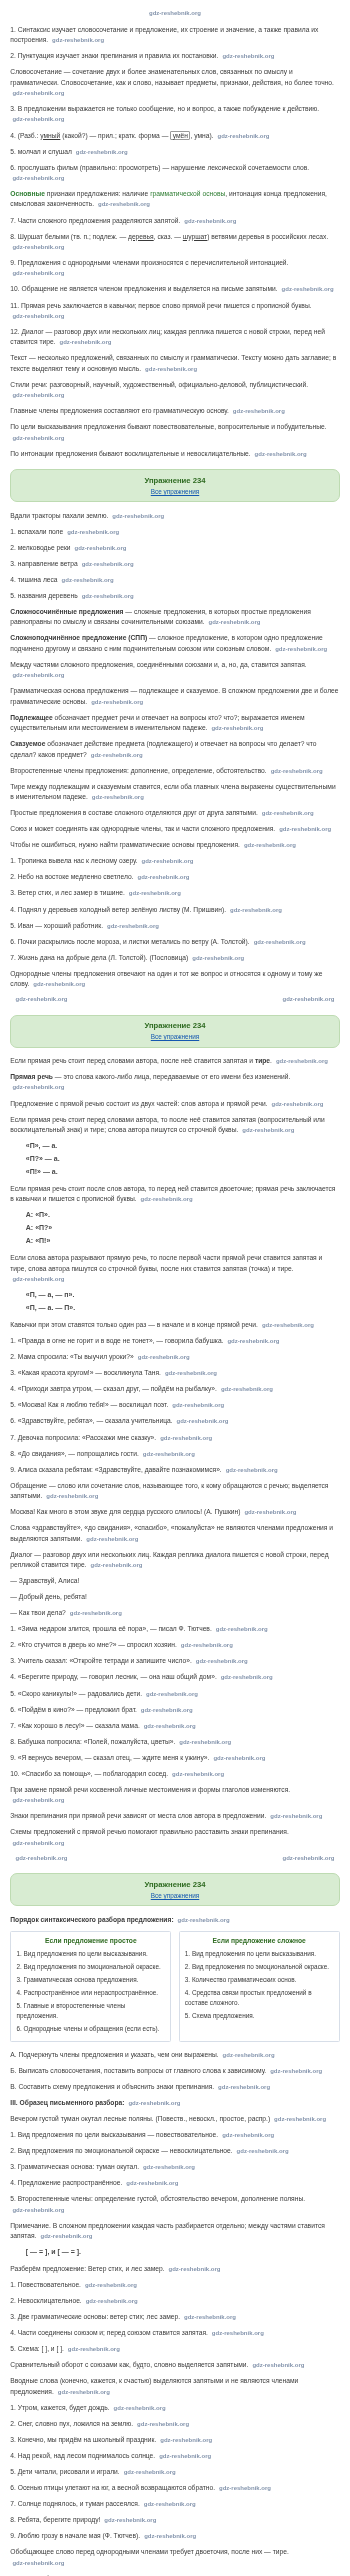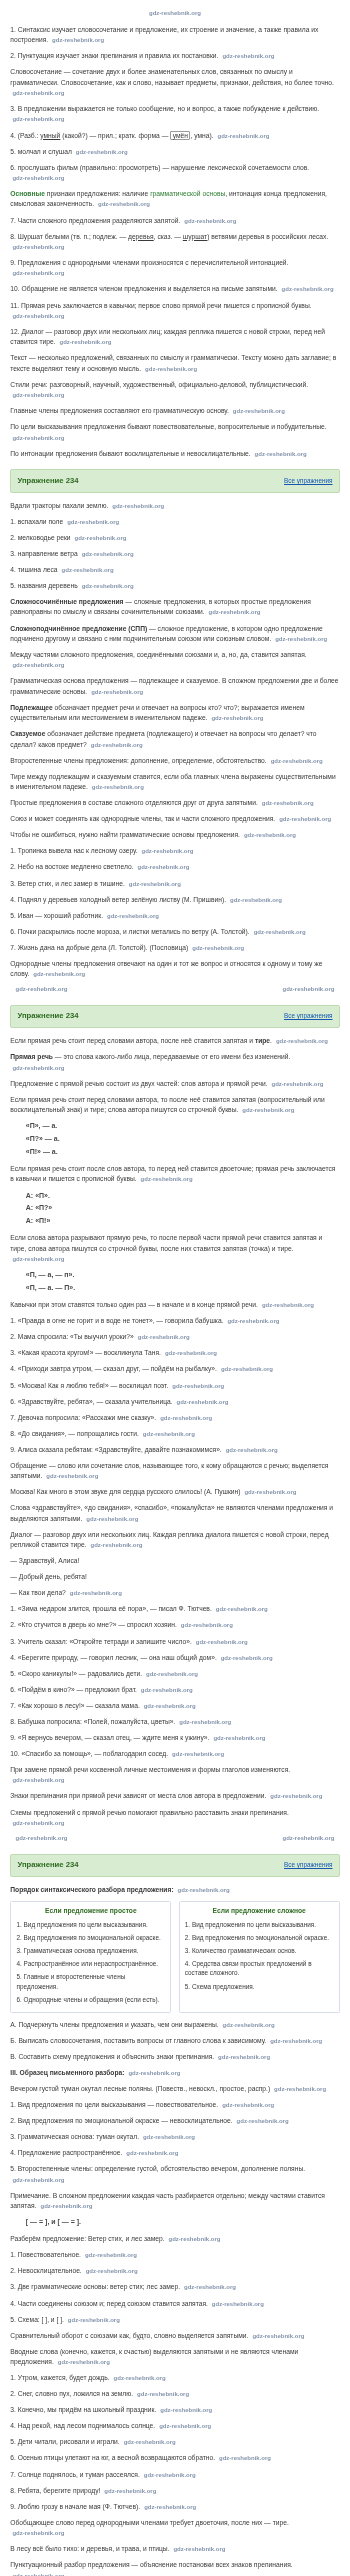--- a/index.html
+++ b/index.html
@@ -13,22 +13,22 @@
   #content { width:100%; }
   .p { margin:0 0 5.7px 0; }
   .wm {
     color:#8494ac; font-weight:700; font-size:6px;
     white-space:nowrap; padding:0 2.1px;
   }
   .wm-center { text-align:center; margin:1px 0 6.2px 0; }
   .wm-row { display:flex; justify-content:space-between; margin:1px 3.1px 5.2px 3.1px; }
   .ex-header {
     display:flex; align-items:center; justify-content:space-between;
-    background:#d8ecd2; border:0.5px solid #bedbb2; border-radius:2px;
-    padding:4.6px 6.2px; margin:10.3px 0 8.2px 0;
+    background:#d8ecd2; border:0.5px solid #bedbb2; border-radius:7px;
+    padding:4.6px 6.2px; margin:10.3px 0 8.2px 0;flex-direction:column;
   }
   .ex-title { color:#2f6b22; font-weight:700; font-size:7.7px; }
   .ex-link { color:#1558b0; font-size:6.4px; text-decoration:underline; cursor:pointer; }
   .scheme { margin:1px 0 6.2px 15.5px; }
   .scheme div { font-weight:700; color:#4a4a4a; margin:2.1px 0; font-size:7px; }
   .cols { display:flex; gap:7.2px; margin:4.1px 0 7.2px 0; }
   .col { flex:1; border:0.5px solid #d7dee8; border-radius:1.5px; padding:4.1px 5.2px; }
   .col-title { font-weight:700; text-align:center; color:#2f6b22; margin-bottom:3.1px; }
   .col-item { margin:0 0 3.1px 0; font-size:6.4px; }
   .c-g { color:#2e7d32; }

